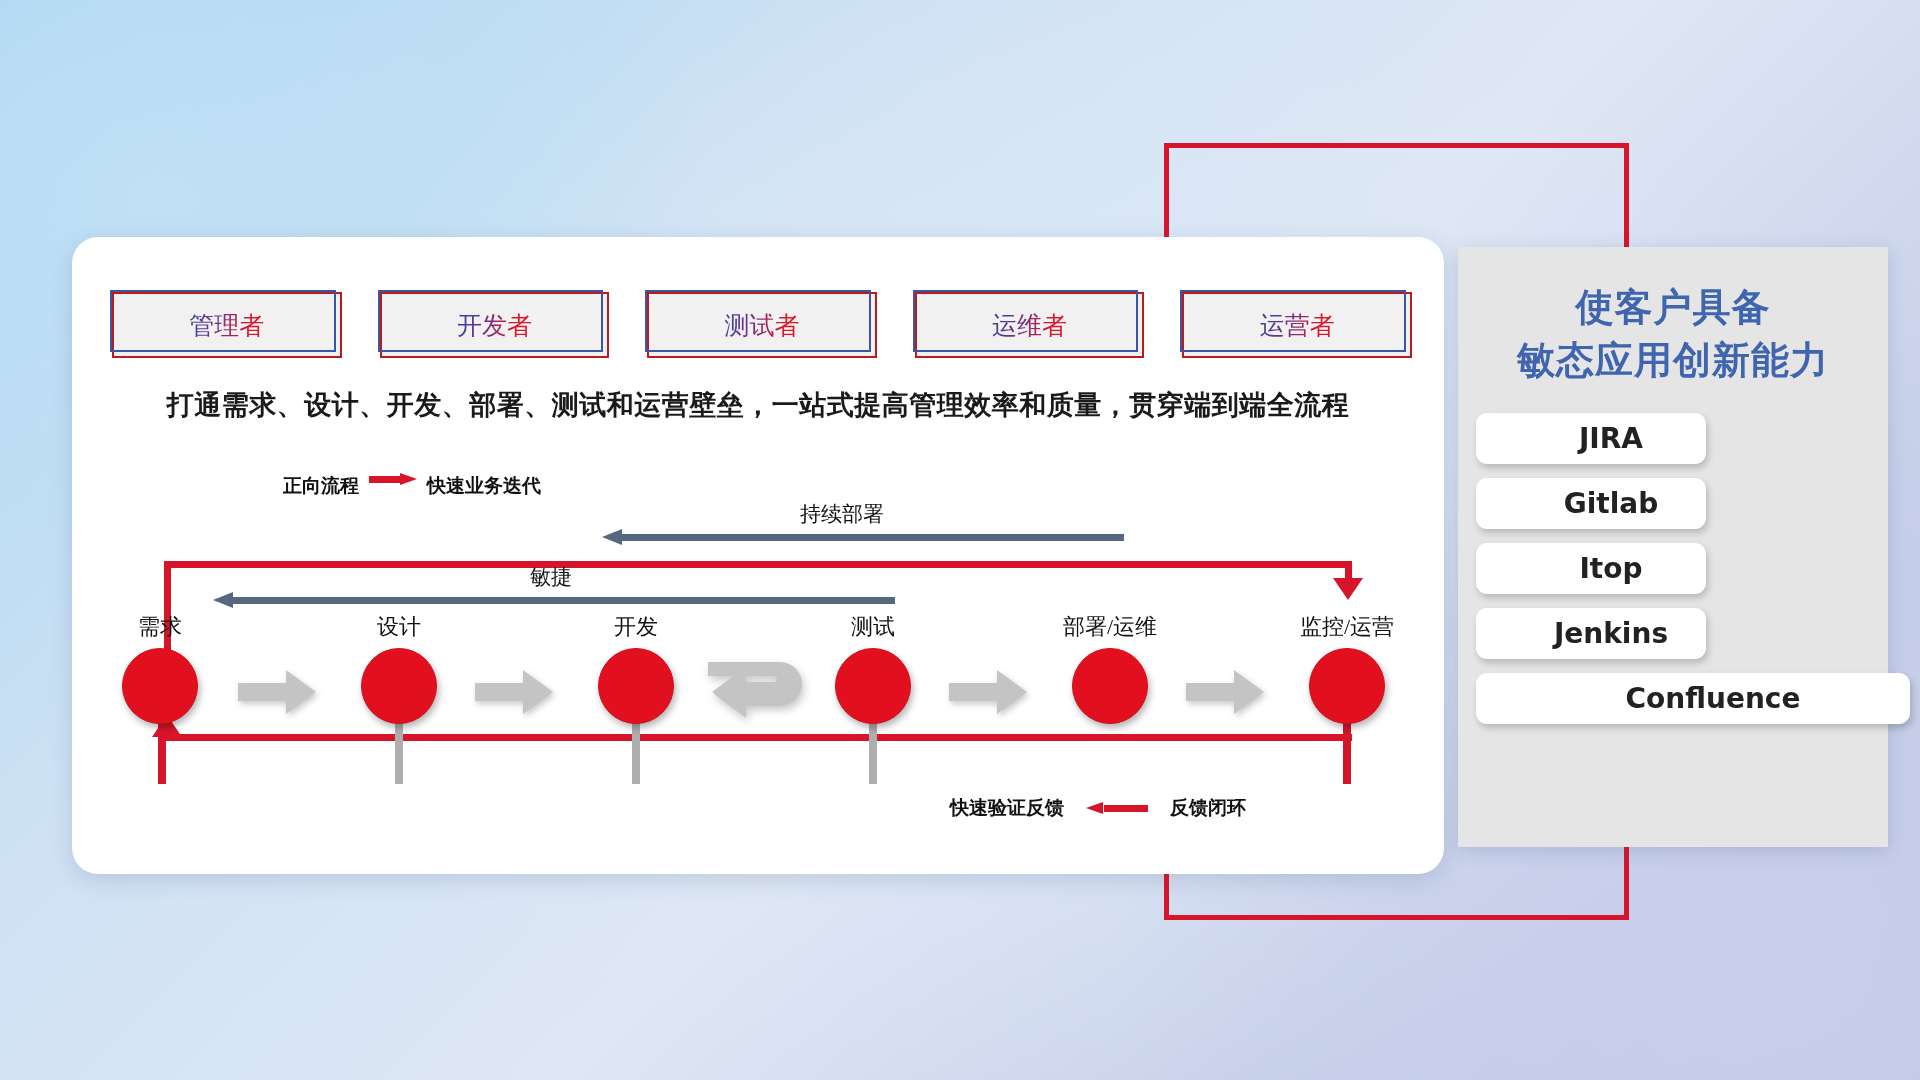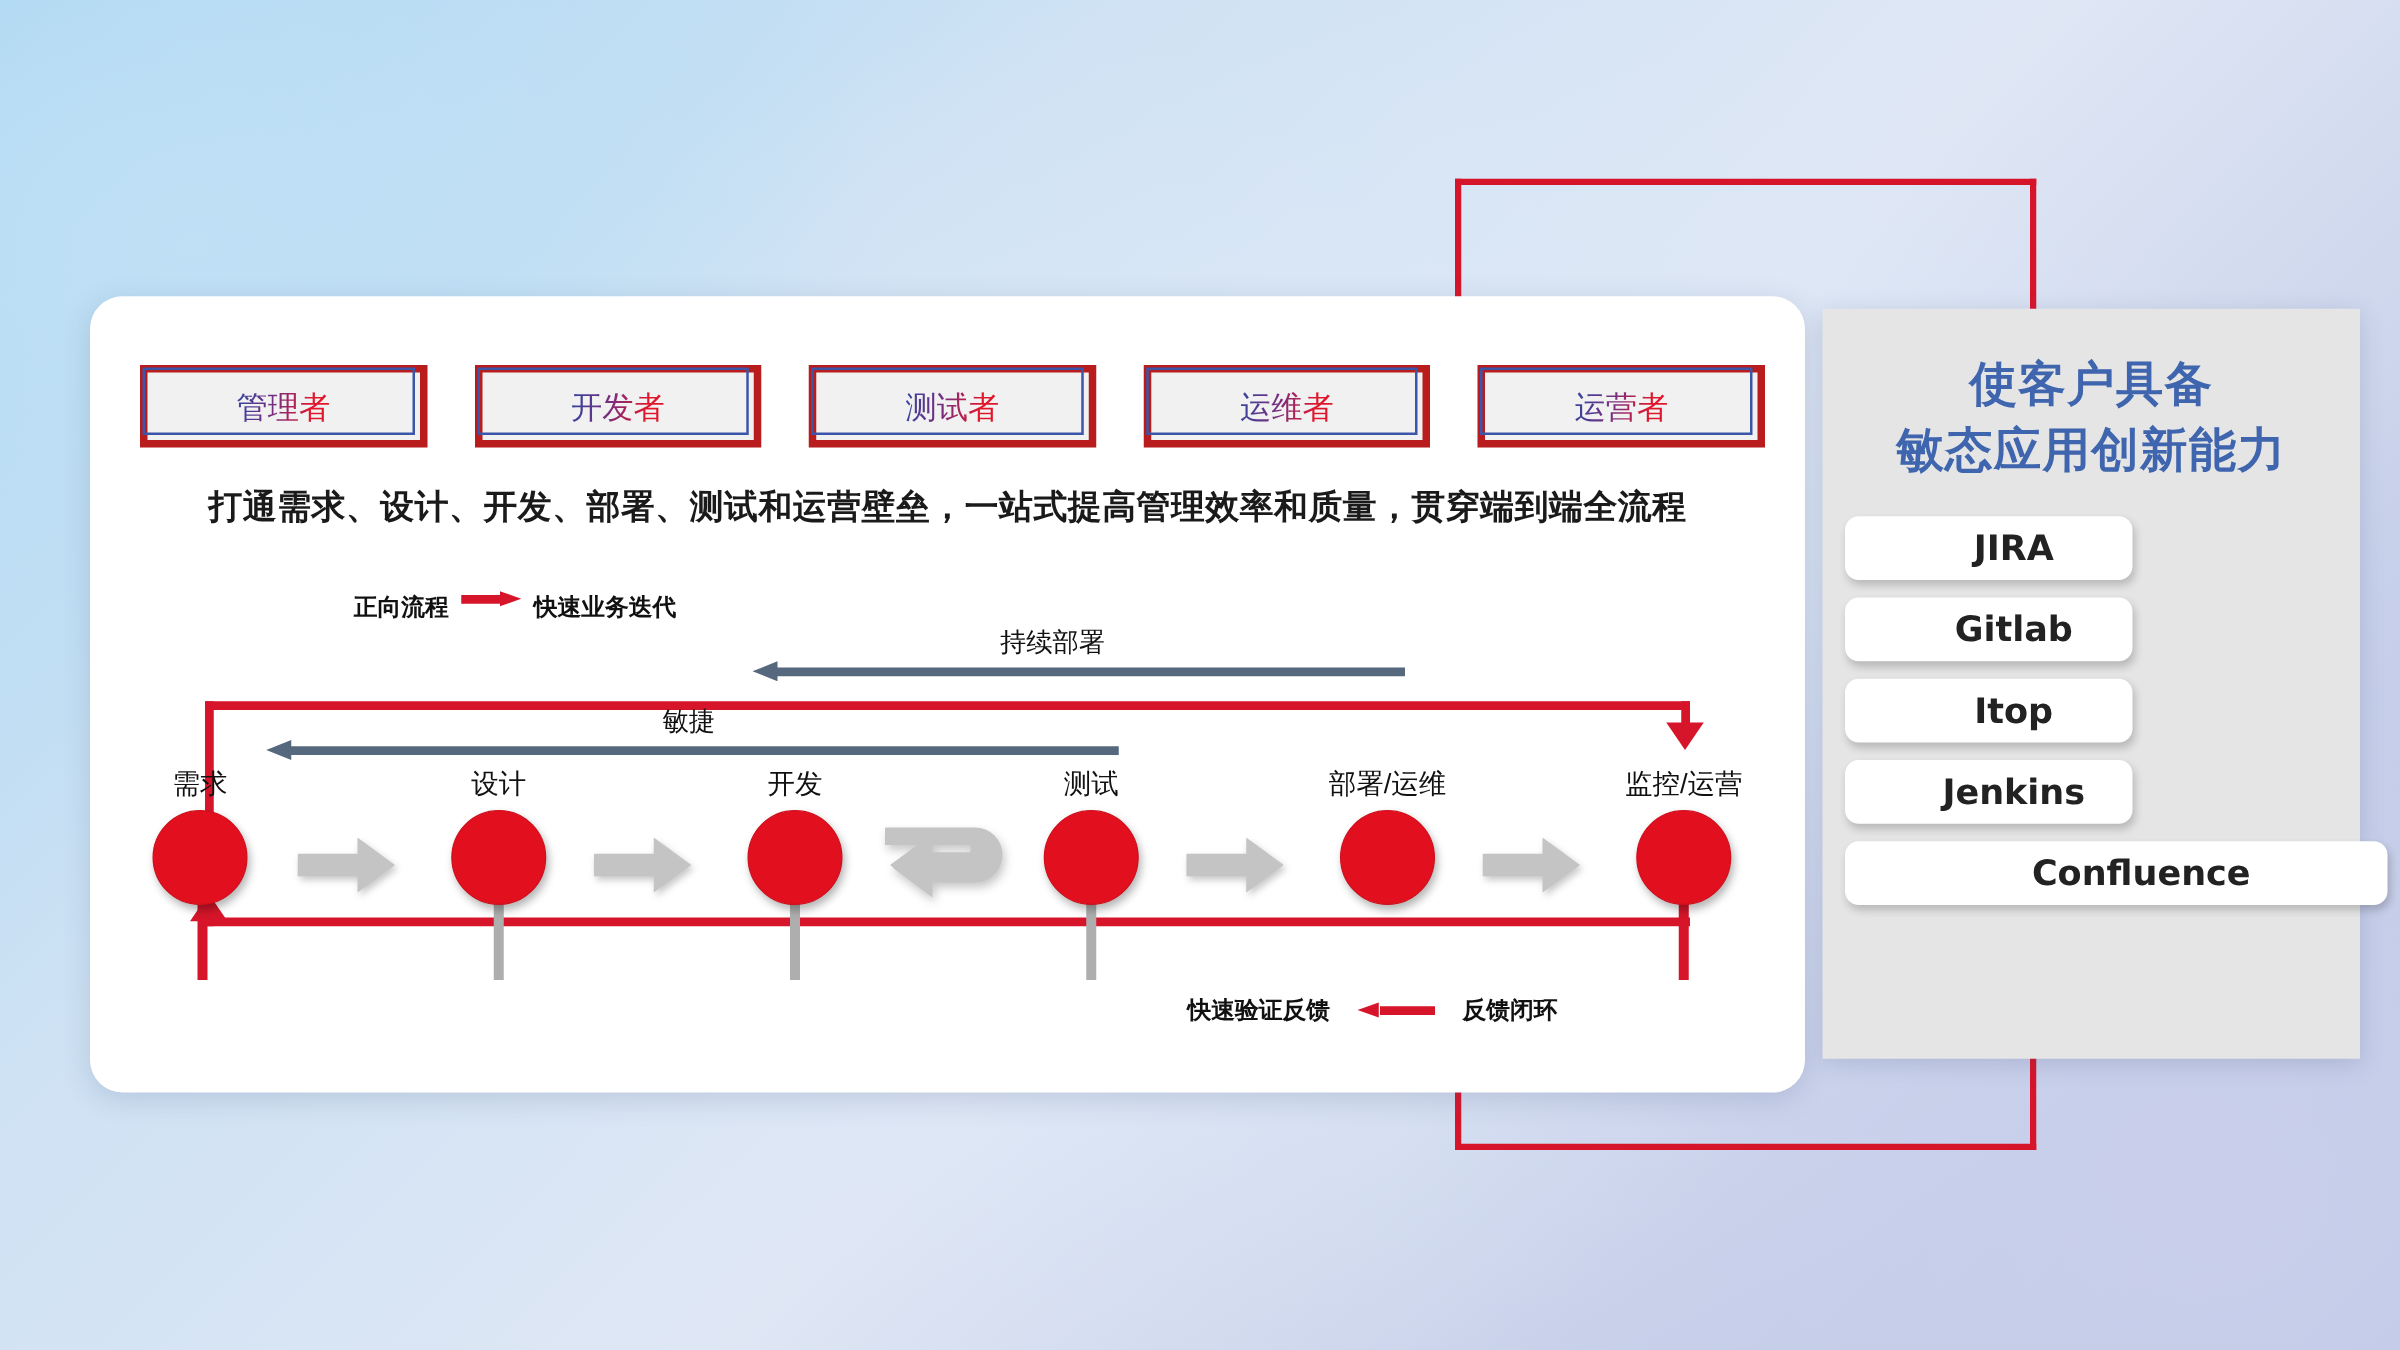--- a/index.html
+++ b/index.html
@@ -18,21 +18,21 @@
     border:5px solid #d7152a;border-bottom:none;box-sizing:border-box;}
   .connector-bottom{position:absolute;left:1164px;top:915px;width:465px;height:5px;background:#d7152a;}
 
   
   .card{position:absolute;left:72px;top:237px;width:1372px;height:637px;
     background:#ffffff;border-radius:26px;box-shadow:0 6px 22px rgba(60,80,120,.18);}
 
   
   .roles{position:absolute;left:40px;top:55px;width:1300px;display:flex;gap:38px;}
   .role-box{position:relative;flex:1;height:66px;background:#f1f1f1;
-    border:6px solid #b91c1c;box-sizing:border-box;
+    border:2px solid #b91c1c;box-sizing:border-box;
     display:flex;align-items:center;justify-content:center;}
   .role-box:before{content:"";position:absolute;left:-4px;top:-4px;right:4px;bottom:4px;
     border:2px solid #3b55a8;box-sizing:border-box;pointer-events:none;}
   .role-label{position:relative;z-index:2;font-size:25px;font-weight:400;
     background:linear-gradient(100deg,#2f46a0 0%,#7b2d7e 42%,#e0162b 78%);
     -webkit-background-clip:text;background-clip:text;color:transparent;
     font-family:"DejaVu Sans","Liberation Sans",sans-serif;}
 
   
   .headline{position:absolute;left:0;top:150px;width:100%;text-align:center;
@@ -80,21 +80,21 @@
   .loop-right-head{position:absolute;left:1333px;top:578px;border-left:15px solid transparent;
     border-right:15px solid transparent;border-top:22px solid #d7152a;}
   .loop-bottom{position:absolute;left:164px;top:734px;width:1188px;height:7px;background:#d7152a;}
   .loop-left-head{position:absolute;left:152px;top:715px;border-left:15px solid transparent;
     border-right:15px solid transparent;border-bottom:22px solid #d7152a;}
 
   
   .stages{position:absolute;left:100px;top:612px;width:1290px;height:140px;}
   .stage{position:absolute;width:120px;text-align:center;}
   .stage .lbl{font-size:22px;color:#111;white-space:nowrap;
-    font-family:Liberation Sans, sans-serif;}
+    font-family:Liberation Serif, serif;}
   .stage .dot{width:74px;height:74px;border-radius:50%;background:#e2101e;
     margin:6px auto 0;box-shadow:2px 4px 7px rgba(0,0,0,.30);border:1px solid #cf0f1c;}
   .stem{position:absolute;width:8px;background:#aeaeae;}
   .stem-red{position:absolute;width:8px;background:#d7152a;}
 
   .gray-arrow{position:absolute;width:78px;height:44px;}
   .gray-arrow svg{display:block;filter:drop-shadow(2px 3px 3px rgba(0,0,0,.22));}
 
   .loop-icon{position:absolute;width:110px;height:64px;}
   .loop-icon svg{display:block;filter:drop-shadow(2px 4px 4px rgba(0,0,0,.22));}

